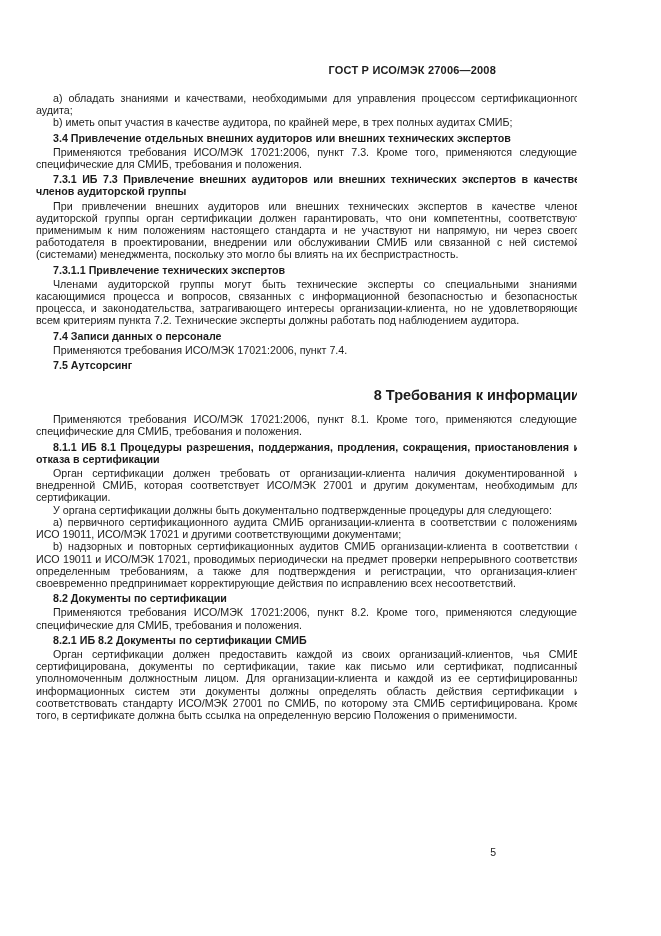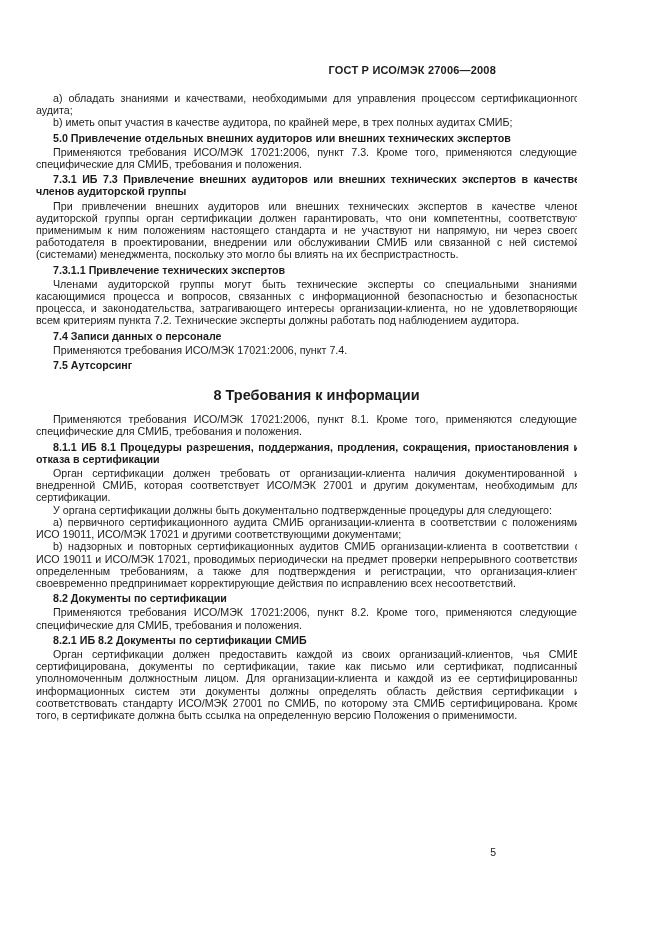--- a/index.html
+++ b/index.html
@@ -45,42 +45,42 @@
     line-height: 12.2px;
     font-weight: 700;
     text-align: justify;
     text-indent: 17px;
   }
   .h2 {
     margin: 16px 0 9px 0;
     font-size: 14.5px;
     line-height: 17px;
     font-weight: 700;
-    text-align: center;
+    text-align: right;
     text-indent: 17px;
   }
   .page-number {
     position: absolute;
     top: 846px;
     left: 36px;
     right: 81px;
     text-align: right;
     font-size: 10.5px;
   }
 </style>
 </head>
 <body>
 
 <div class="doc">
   <div class="running-header">ГОСТ Р ИСО/МЭК 27006—2008</div>
 
   <main class="content">
       <p class="para">a) обладать знаниями и качествами, необходимыми для управления процессом сертификационного аудита;</p>
       <p class="para">b) иметь опыт участия в качестве аудитора, по крайней мере, в трех полных аудитах СМИБ;</p>
-      <p class="h4">5.0 Привлечение отдельных внешних аудиторов или внешних технических экспертов</p>
+      <p class="h4">3.4 Привлечение отдельных внешних аудиторов или внешних технических экспертов</p>
       <p class="para">Применяются требования ИСО/МЭК 17021:2006, пункт 7.3. Кроме того, применяются следующие, специфические для СМИБ, требования и положения.</p>
       <p class="h4">7.3.1 ИБ 7.3 Привлечение внешних аудиторов или внешних технических экспертов в качестве членов аудиторской группы</p>
       <p class="para">При привлечении внешних аудиторов или внешних технических экспертов в качестве членов аудиторской группы орган сертификации должен гарантировать, что они компетентны, соответствуют применимым к ним положениям настоящего стандарта и не участвуют ни напрямую, ни через своего работодателя в проектировании, внедрении или обслуживании СМИБ или связанной с ней системой (системами) менеджмента, поскольку это могло бы влиять на их беспристрастность.</p>
       <p class="h4">7.3.1.1 Привлечение технических экспертов</p>
       <p class="para">Членами аудиторской группы могут быть технические эксперты со специальными знаниями, касающимися процесса и вопросов, связанных с информационной безопасностью и безопасностью процесса, и законодательства, затрагивающего интересы организации-клиента, но не удовлетворяющие всем критериям пункта 7.2. Технические эксперты должны работать под наблюдением аудитора.</p>
       <p class="h4">7.4 Записи данных о персонале</p>
       <p class="para">Применяются требования ИСО/МЭК 17021:2006, пункт 7.4.</p>
       <p class="h4">7.5 Аутсорсинг</p>
       <p class="h2">8 Требования к информации</p>
       <p class="para">Применяются требования ИСО/МЭК 17021:2006, пункт 8.1. Кроме того, применяются следующие, специфические для СМИБ, требования и положения.</p>

